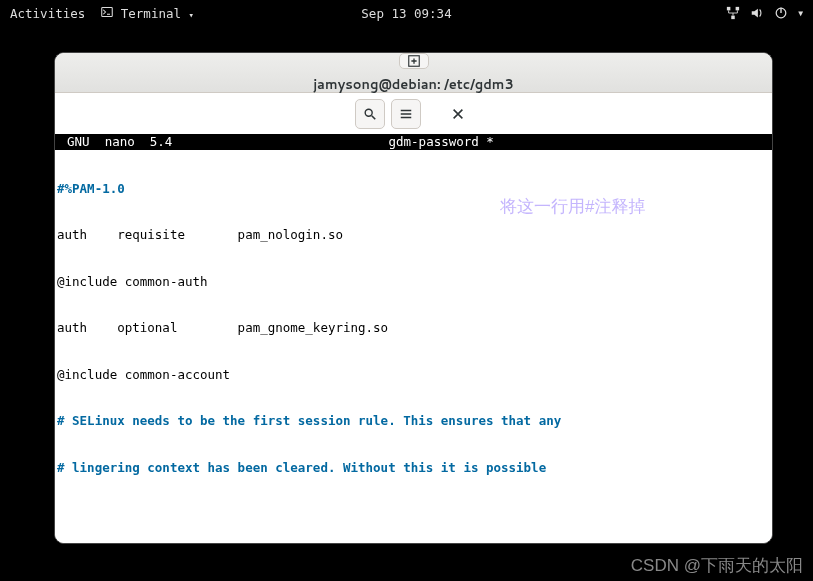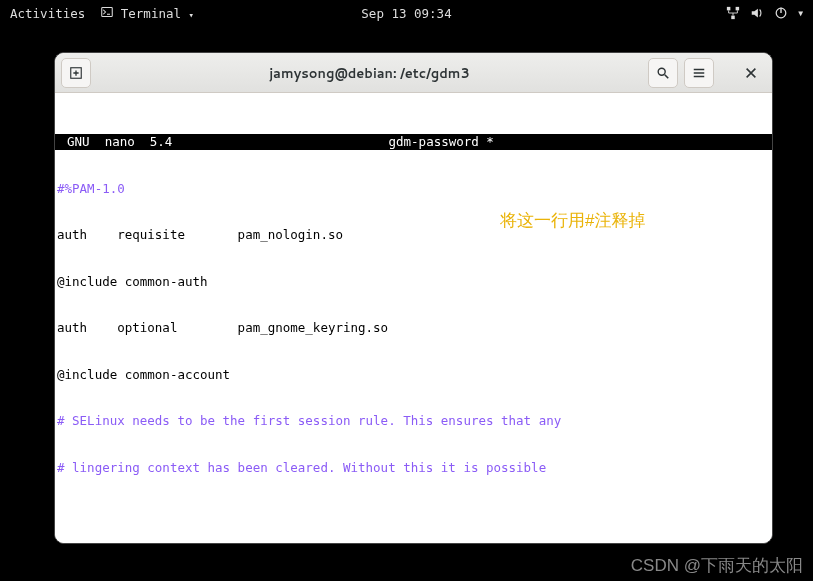--- a/index.html
+++ b/index.html
@@ -37,20 +37,21 @@
       border: 1px solid #444;
     }
     .titlebar {
       height: 40px;
       background: linear-gradient(#eeeeec, #e1e1df);
       border-bottom: 1px solid #cfcac4;
       display: flex;
       align-items: center;
       padding: 0 6px;
       gap: 6px;
+      flex-direction: column;
     }
     .tb-btn {
       width: 30px; height: 30px;
       border: 1px solid #cfcac4;
       border-radius: 5px;
       background: #f6f5f4;
       display: flex; align-items: center; justify-content: center;
       font-size: 13px;
       color: #2e3436;
     }
@@ -73,24 +74,24 @@
       line-height: 15.5px;
       height: 450px;
       overflow: hidden;
     }
     .terminal .line { padding: 0 2px; }
     .nano-header {
       background: #000; color: #fff; display: flex;
     }
     .nano-header .left { padding-left: 10px; }
     .nano-header .center { margin: 0 auto; padding-right: 60px; }
-    .cyan { color: #8b5cf6; }
+    .cyan { color: #0369a1; font-weight: bold; }
     .redbox { color: #d40000; border: 1px solid #d40000; display: inline-block; line-height: 14px; margin-top: 1px; }
     .redbox .cursor { background: #000; color: #fff; }
-    .annotation { color: #eab308; font-family: "SimSun","Microsoft YaHei",sans-serif; font-size: 17px; position: absolute; margin-top: 14px; }
+    .annotation { color: #c4b5fd; font-family: "SimSun","Microsoft YaHei",sans-serif; font-size: 17px; position: absolute; }
 
     .watermark {
       position: absolute;
       bottom: 4px; right: 10px;
       color: #888;
       font-family: sans-serif;
       font-size: 17px;
     }
   </style>
 </head>

